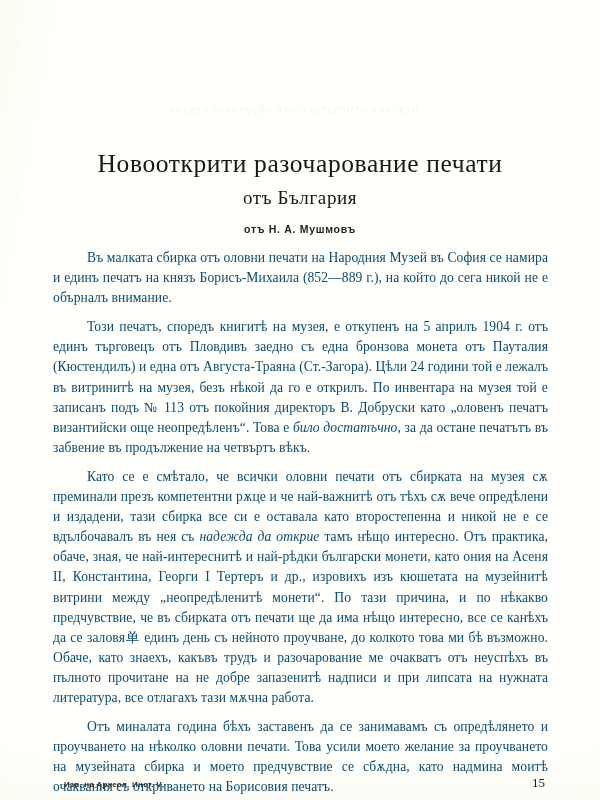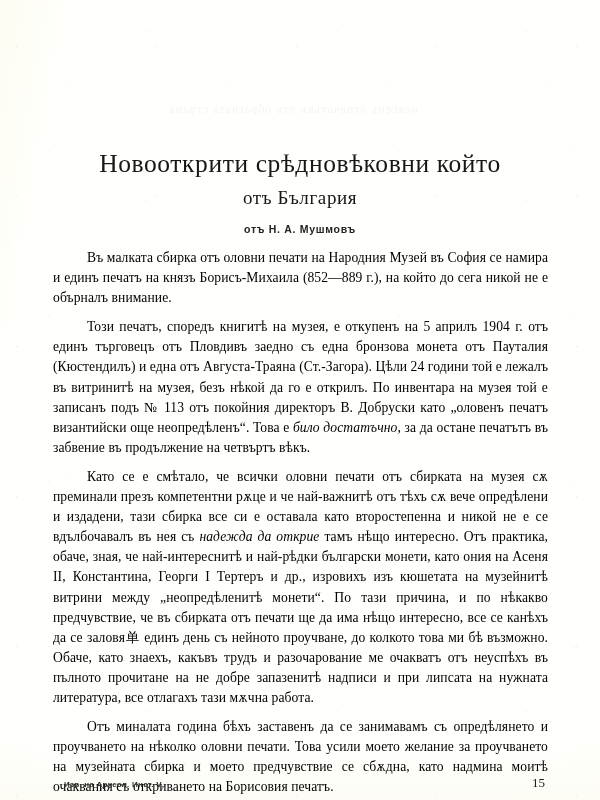--- a/index.html
+++ b/index.html
@@ -97,21 +97,21 @@
     margin: 0;
     padding: 0 52px 0 53px;
   }
   p.para {
     margin: 0;
     text-indent: 34px;
     text-align: justify;
     font-size: 13.6px;
     line-height: 20.1px;
     letter-spacing: 0.08px;
-    color: #000000;
+    color: #0c4a6e;
     -webkit-hyphens: none;
     hyphens: none;
   }
   p.para + p.para { margin-top: 9px; }
   p.first-para { margin-top: 13px; }
 
   em.it {
   }
 
   
@@ -161,21 +161,21 @@
 
 <div id="page">
 
   <div id="paper-tint"></div>
 
   <div id="bleed-through">неясенъ отпечатъкъ отъ обратната страна</div>
 
   <div id="content">
 
     <div class="title-block">
-      <div class="title-line">Новооткрити срѣдновѣковни който</div>
+      <div class="title-line">Новооткрити разочарование печати</div>
       <div class="title-line title-line-2">отъ България</div>
       <div class="byline">отъ Н. А. Мушмовъ</div>
     </div>
 
 
     <div class="body-col">
       <p class="para first-para"><span>Въ малката сбирка отъ оловни печати на Народния Музей въ София се намира и единъ печатъ на князъ Борисъ-Михаила (852—889 г.), на който до сега никой не е обърналъ внимание.</span></p>
       <p class="para"><span>Този печатъ, споредъ книгитѣ на музея, е откупенъ на 5 априлъ 1904 г. отъ единъ търговецъ отъ Пловдивъ заедно съ една бронзова монета отъ Пауталия (Кюстендилъ) и една отъ Августа-Траяна (Ст.-Загора). Цѣли 24 години той е лежалъ въ витринитѣ на музея, безъ нѣкой да го е открилъ. По инвентара на музея той е записанъ подъ № 113 отъ покойния директоръ В. Добруски като „оловенъ печатъ византийски още неопредѣленъ“. Това е </span><em class="it">било достатъчно</em><span>, за да остане печатътъ въ забвение въ продължение на четвъртъ вѣкъ.</span></p>
       <p class="para"><span>Като се е смѣтало, че всички оловни печати отъ сбирката на музея сѫ преминали презъ компетентни рѫце и че най-важнитѣ отъ тѣхъ сѫ вече опредѣлени и издадени, тази сбирка все си е оставала като второстепенна и никой не е се вдълбочавалъ въ нея съ </span><em class="it">надежда да открие</em><span> тамъ нѣщо интересно. Отъ практика, обаче, зная, че най-интереснитѣ и най-рѣдки български монети, като ония на Асеня II, Константина, Георги I Тертеръ и др., изровихъ изъ кюшетата на музейнитѣ витрини между „неопредѣленитѣ монети“. По тази причина, и по нѣкакво предчувствие, че въ сбирката отъ печати ще да има нѣщо интересно, все се канѣхъ да се заловя单 единъ день съ нейното проучване, до колкото това ми бѣ възможно. Обаче, като знаехъ, какъвъ трудъ и разочарование ме очакватъ отъ неуспѣхъ въ пълното прочитане на не добре запазенитѣ надписи и при липсата на нужната литература, все отлагахъ тази мѫчна работа.</span></p>
       <p class="para"><span>Отъ миналата година бѣхъ заставенъ да се занимавамъ съ опредѣлянето и проучването на нѣколко оловни печати. Това усили моето желание за проучването на музейната сбирка и моето предчувствие се сбѫдна, като надмина моитѣ очаквания съ откриването на Борисовия печатъ.</span></p>

